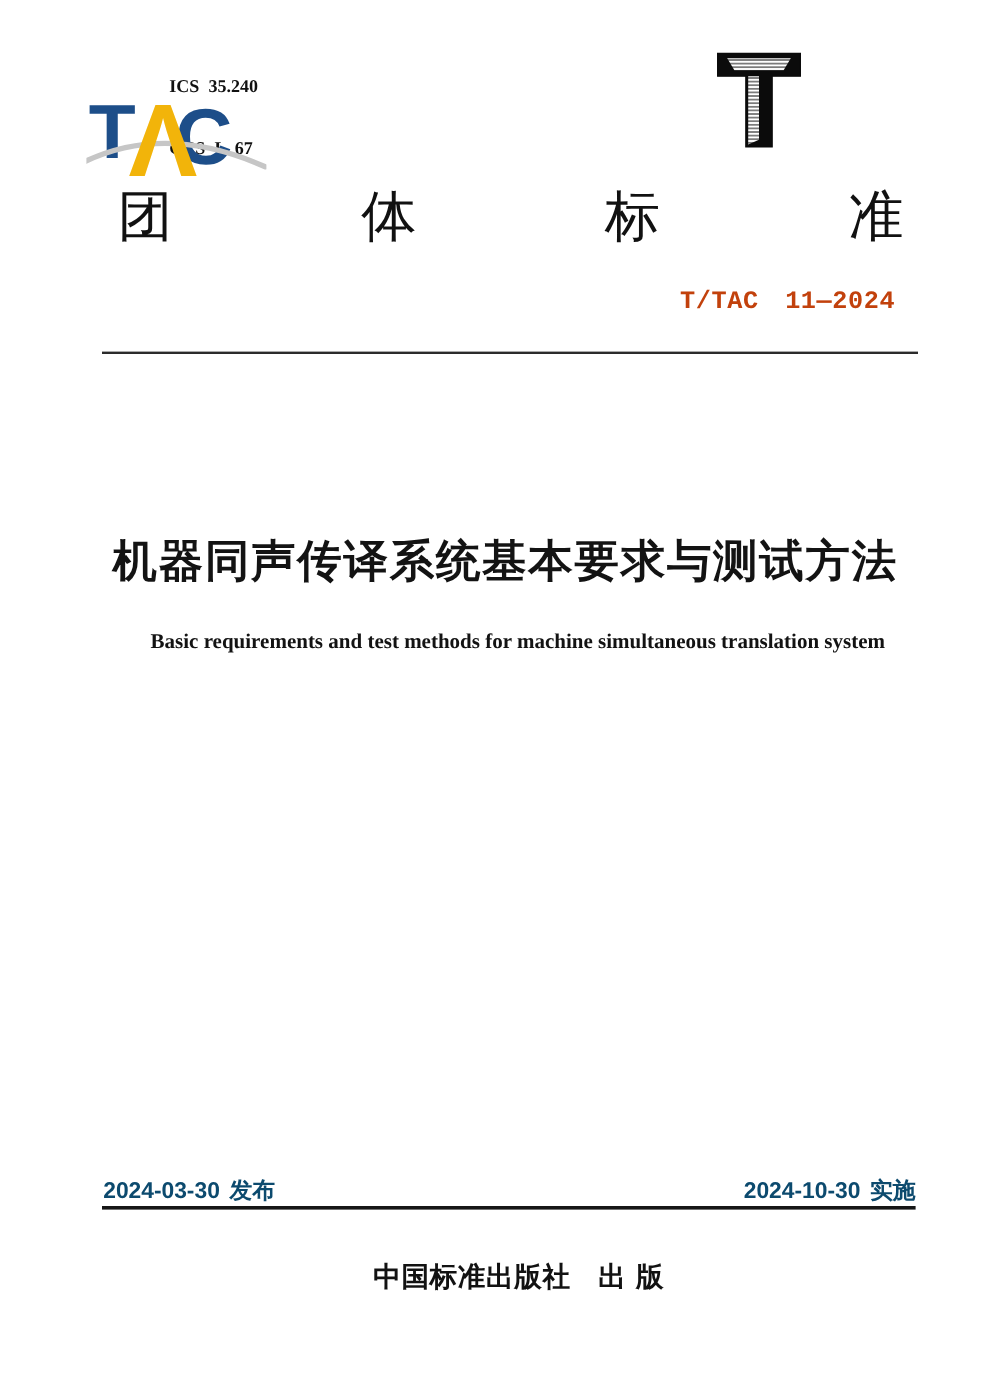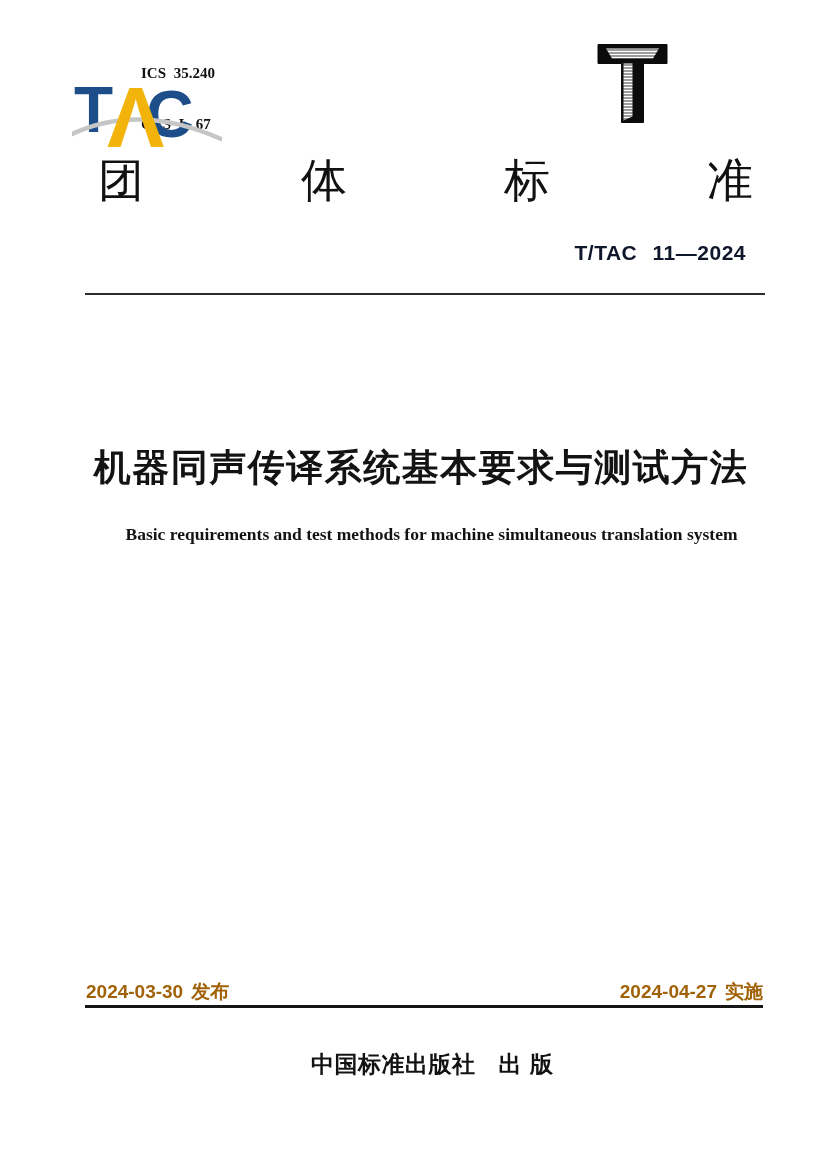--- a/index.html
+++ b/index.html
@@ -25,22 +25,22 @@
 
   .std-type {
     left:98px; top:157px; width:655px;
     display:flex; justify-content:space-between;
     font-size:46px; font-weight:500; color:#111;
     line-height:1;
   }
 
   .std-number {
     top:241px; right:74px;
-    font-family:Liberation Sans, sans-serif;
-    font-weight:bold; font-size:21px; color:#0f172a;
+    font-family:Liberation Mono, monospace;
+    font-weight:bold; font-size:21px; color:#c2410c;
     word-spacing:9px; letter-spacing:0.5px;
     white-space:pre;
     margin-left:16px;
   }
 
   .rule1 { left:85px; top:293px; width:680px; height:2px; background:#2b2b2b; }
 
   .title-zh {
     left:11px; top:446px; width:820px;
     text-align:center;
@@ -51,21 +51,21 @@
   .title-en {
     left:0; top:524px; width:820px;
     text-align:center;
     font-family:"Liberation Serif", serif;
     font-weight:bold; font-size:17.5px; color:#131313;padding-left:43px;
   }
 
   .dates-row {
     left:86px; top:979px; width:677px;
     display:flex; justify-content:space-between;
-    font-size:19px; font-weight:bold; color:#a16207;gap:48px;
+    font-size:19px; font-weight:bold; color:#0c4a6e;gap:48px;
   }
   .date-item { display:flex; gap:8px; align-items:baseline; }
 
   .rule2 { left:85px; top:1005px; width:678px; height:2.5px; background:#161616; }
 
   .publisher-block {
     left:311px; top:1029px; width:243px;
     display:flex; flex-direction:column; gap:12px;
     font-size:23px; font-weight:600; color:#121212;
   }
@@ -114,21 +114,21 @@
 
 <div class="abs title-zh">机器同声传译系统基本要求与测试方法</div>
 <div class="abs title-en">Basic requirements and test methods for machine simultaneous translation system</div>
 
 <div class="abs dates-row">
   <div class="date-item">
     <span>2024-03-30</span>
     <span>发布</span>
   </div>
   <div class="date-item">
-    <span>2024-04-27</span>
+    <span>2024-10-30</span>
     <span>实施</span>
   </div>
 </div>
 
 <div class="abs rule2"></div>
 
 <div class="abs publisher-block">
   <div class="pub-row">
     <span class="pub-org-tight">中国标准出版社</span>
     <span class="pub-action">出 版</span>

